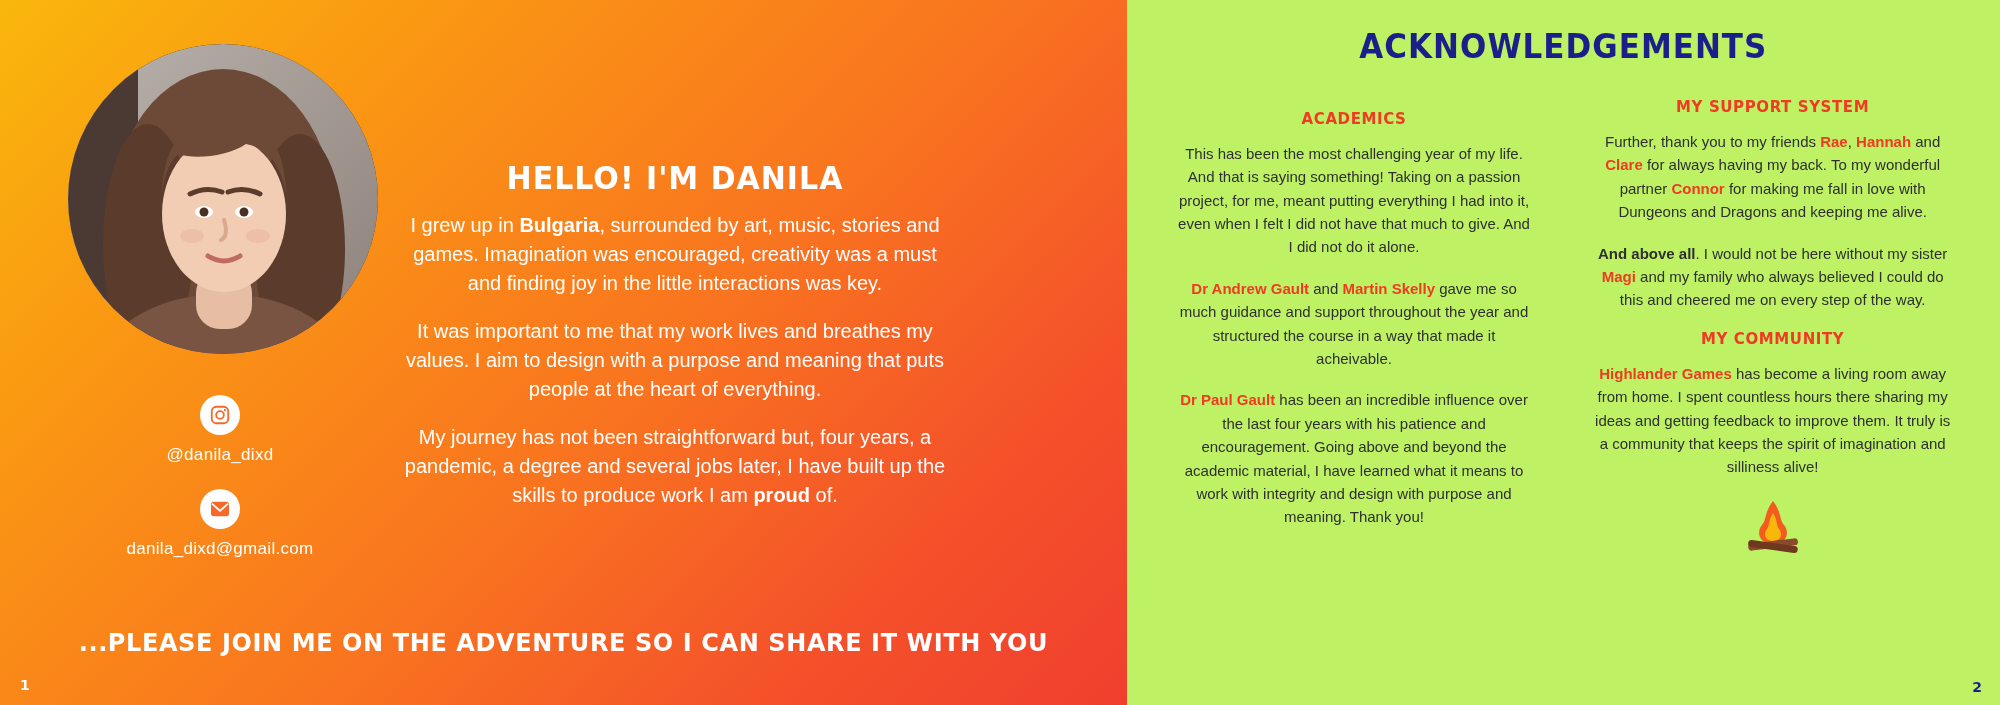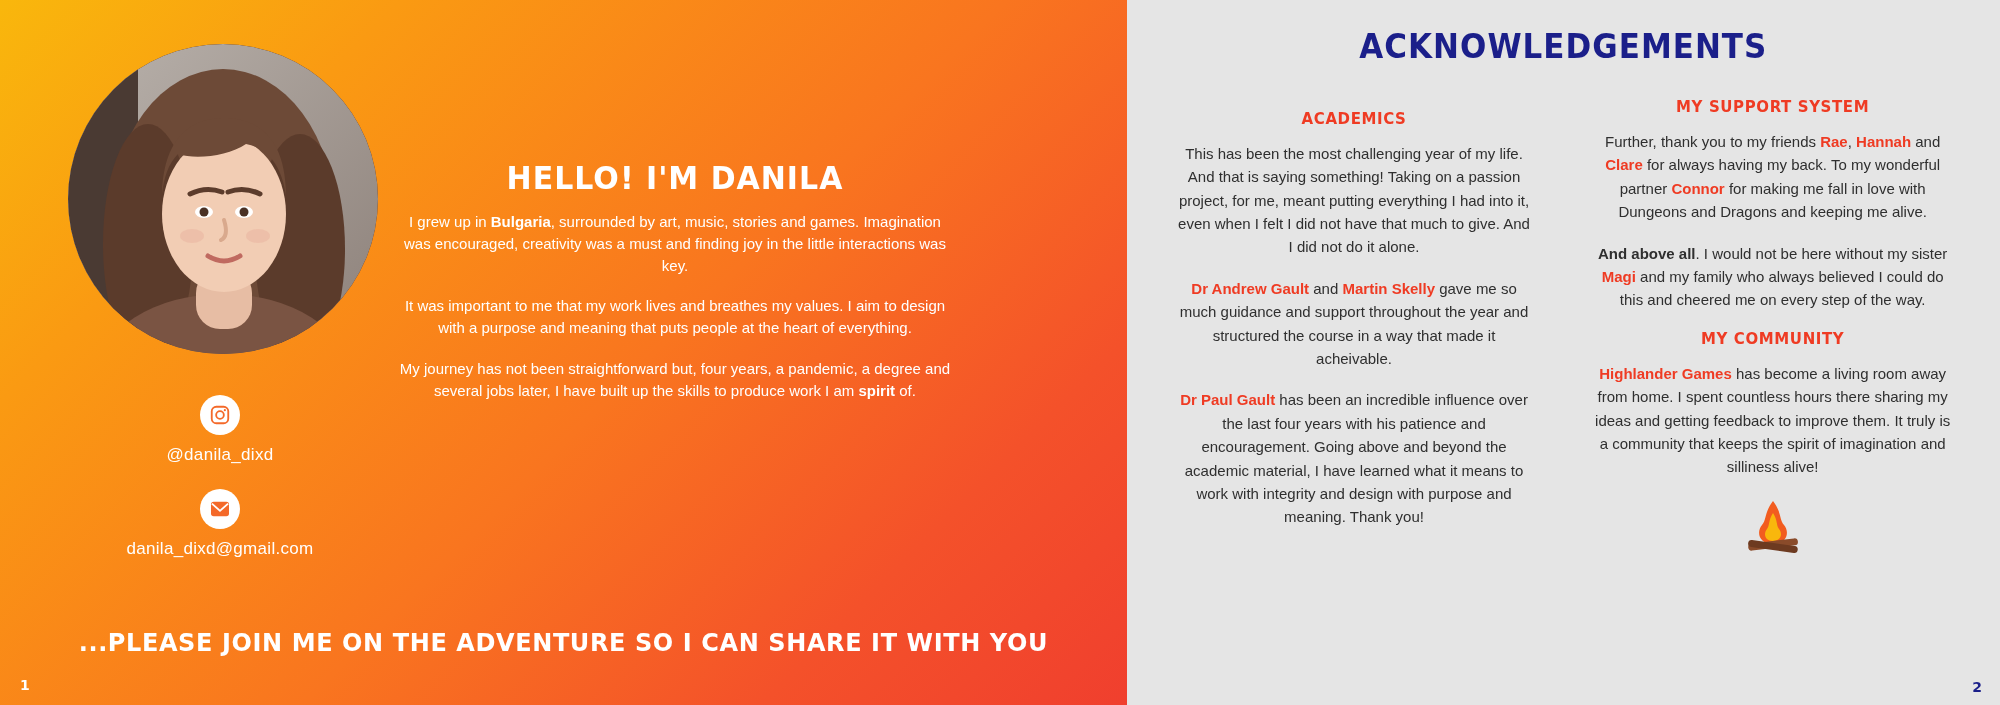--- a/index.html
+++ b/index.html
@@ -38,21 +38,21 @@
     font-family: "DejaVu Sans", sans-serif;
     font-weight: 700;
     font-size: 30px;
     letter-spacing: 1px;
     color: #ffffff;
     margin-bottom: 16px;
     text-transform: uppercase;
     transform: scaleY(1.08);
   }
   .para {
-    font-size: 15px;
+    font-size: 20px;
     line-height: 1.45;
     color: #ffffff;
     margin-bottom: 19px;
   }
   .para b { font-weight: 700; }
 
   .contact-block {
     position: absolute;
     left: 60px; top: 395px;
     width: 320px;
@@ -87,21 +87,21 @@
   .page-num-left {
     position: absolute; left: 20px; bottom: 12px;
     font-family: "DejaVu Sans", sans-serif;
     font-weight: 700; font-size: 14px; color: #ffffff;
   }
 
   
   .page-right {
     position: relative;
     width: 896px; height: 705px;
-    background: #e5e5e5;
+    background: #bef264;
     color: #2b2b2b;
   }
   .ack-title {
     position: absolute; top: 28px; left: 0; right: 0;
     text-align: center;
     font-family: "DejaVu Sans", sans-serif;
     font-weight: 700;
     font-size: 31px;
     letter-spacing: 1px;
     color: #1b1f8a;
@@ -196,21 +196,21 @@
           <ellipse cx="190" cy="192" rx="12" ry="7" fill="#eab5a0" opacity=".55"></ellipse>
         </g>
       </svg>
     </div>
 
     <div class="left-text">
       <div class="hello-title">Hello! I'm Danila</div>
       <div>
           <div class="para"><span>I grew up in </span><b>Bulgaria</b><span>, surrounded by art, music, stories and games. Imagination was encouraged, creativity was a must and finding joy in the little interactions was key.</span></div>
           <div class="para"><span>It was important to me that my work lives and breathes my values. I aim to design with a purpose and meaning that puts people at the heart of everything.</span></div>
-          <div class="para"><span>My journey has not been straightforward but, four years, a pandemic, a degree and several jobs later, I have built up the skills to produce work I am </span><b>spirit</b><span> of.</span></div>
+          <div class="para"><span>My journey has not been straightforward but, four years, a pandemic, a degree and several jobs later, I have built up the skills to produce work I am </span><b>proud</b><span> of.</span></div>
         </div>
     </div>
 
     <div class="contact-block">
       <div>
         <div class="badge">
           <svg width="22" height="22" viewBox="0 0 24 24" fill="none" stroke="#f4692a" stroke-width="2">
             <rect x="3" y="3" width="18" height="18" rx="5"></rect>
             <circle cx="12" cy="12" r="4.2"></circle>
             <circle cx="17.3" cy="6.7" r="1.2" fill="#f4692a" stroke="none"></circle>

